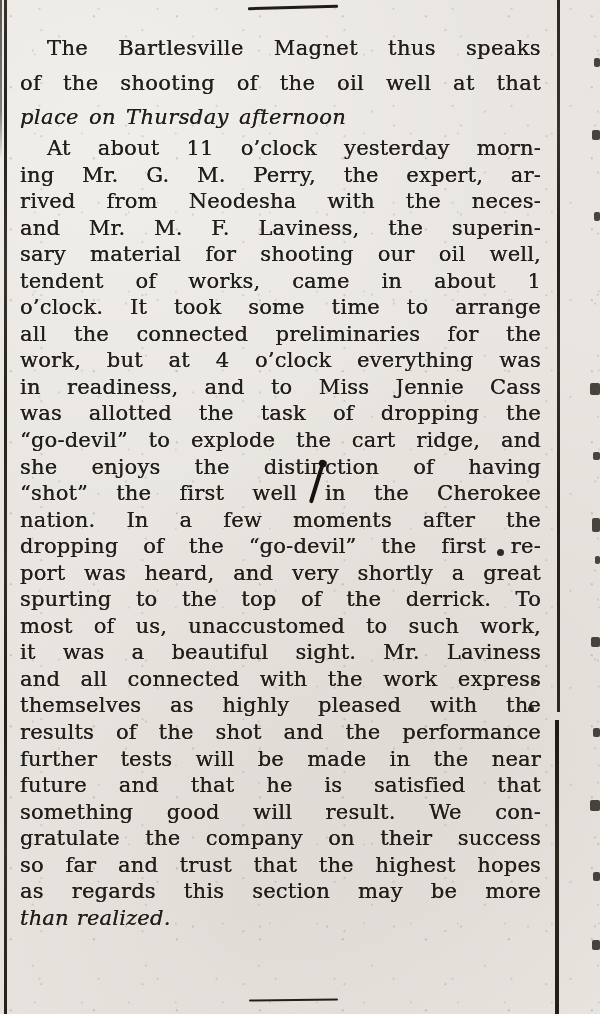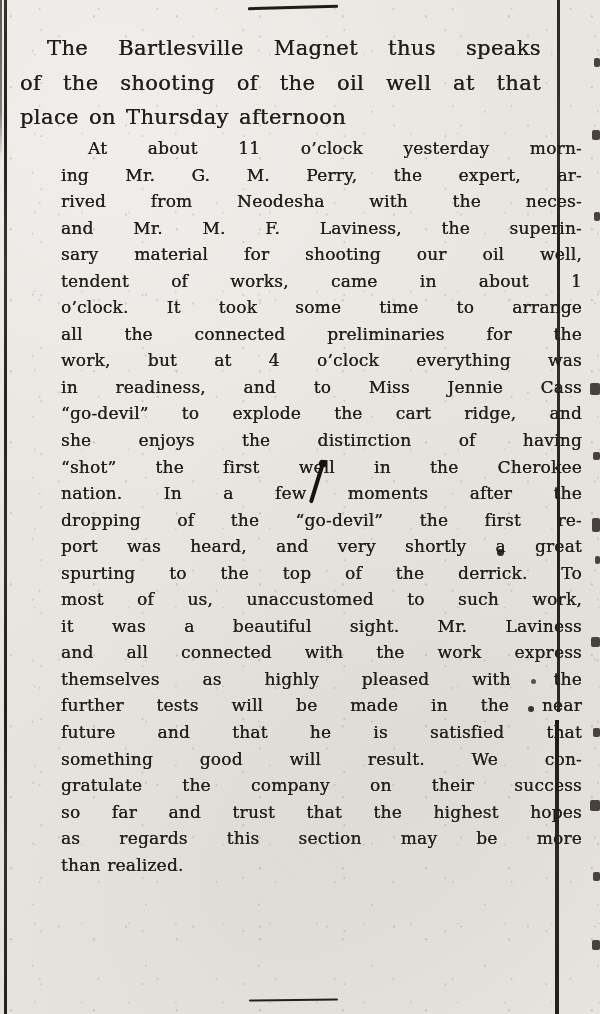--- a/index.html
+++ b/index.html
@@ -62,35 +62,34 @@
   .para { position: absolute; left: 20px; width: 521px; }
   .para-intro {
     top: 31px;
     font-size: 21px;
     line-height: 34.5px;
     letter-spacing: 0.4px;
     word-spacing: 3px;
   }
   .para-body {
     top: 135px;
-    font-size: 17px;
+    font-size: 21px;
     line-height: 26.55px;
     letter-spacing: 0.2px;
     word-spacing: 1px;
-    margin-left: 41px;
   }
   .line {
     text-align: justify;
     -moz-text-align-last: justify;
     text-align-last: justify;
     white-space: nowrap;
     text-shadow: 0 0 0.6px rgba(33,30,25,0.75), 0.3px 0.3px 0 rgba(33,30,25,0.4);
   }
   .para .line:first-child { text-indent: 27px; }
-  .para .line:last-child { text-align-last: left; -moz-text-align-last: left; }
+  .para .line:last-child { text-align-last: left; font-style: italic; -moz-text-align-last: left; }
   
   .ink-slash {
     position: absolute; left: 315px; top: 461px; width: 4px; height: 43px;
     background: #16130f; transform: rotate(17deg); border-radius: 2px 1px 2px 2px;
   }
   .ink-slash::before {
     content: ""; position: absolute; left: -2px; top: -2px;
     width: 8px; height: 7px; background: #16130f; border-radius: 50% 50% 40% 40%;
   }
   .ink-dot-1 { position: absolute; left: 497px; top: 549px; width: 7px; height: 7px; background: #1a1712; border-radius: 50%; opacity: 0.9; }
@@ -134,31 +133,33 @@
       <div class="line">At about 11 o’clock yesterday morn-</div>
       <div class="line">ing Mr. G. M. Perry, the expert, ar-</div>
       <div class="line">rived from Neodesha with the neces-</div>
       <div class="line">and Mr. M. F. Laviness, the superin-</div>
       <div class="line">sary material for shooting our oil well,</div>
       <div class="line">tendent of works, came in about 1</div>
       <div class="line">o’clock. It took some time to arrange</div>
       <div class="line">all the connected preliminaries for the</div>
       <div class="line">work, but at 4 o’clock everything was</div>
       <div class="line">in readiness, and to Miss Jennie Cass</div>
+      <div class="line">was allotted the task of dropping the</div>
       <div class="line">“go-devil” to explode the cart ridge, and</div>
       <div class="line">she enjoys the distiпction of having</div>
       <div class="line">“shot” the first well in the Cherokee</div>
       <div class="line">nation. In a few moments after the</div>
       <div class="line">dropping of the “go-devil” the first re-</div>
       <div class="line">port was heard, and very shortly a great</div>
       <div class="line">spurting to the top of the derrick. To</div>
       <div class="line">most of us, unaccustomed to such work,</div>
       <div class="line">it was a beautiful sight. Mr. Laviness</div>
       <div class="line">and all connected with the work express</div>
       <div class="line">themselves as highly pleased with the</div>
+      <div class="line">results of the shot and the performance</div>
       <div class="line">further tests will be made in the near</div>
       <div class="line">future and that he is satisfied that</div>
       <div class="line">something good will result. We con-</div>
       <div class="line">gratulate the company on their success</div>
       <div class="line">so far and trust that the highest hopes</div>
       <div class="line">as regards this section may be more</div>
       <div class="line">than realized.</div>
     </div>
 
   <div class="ink-slash"></div>

